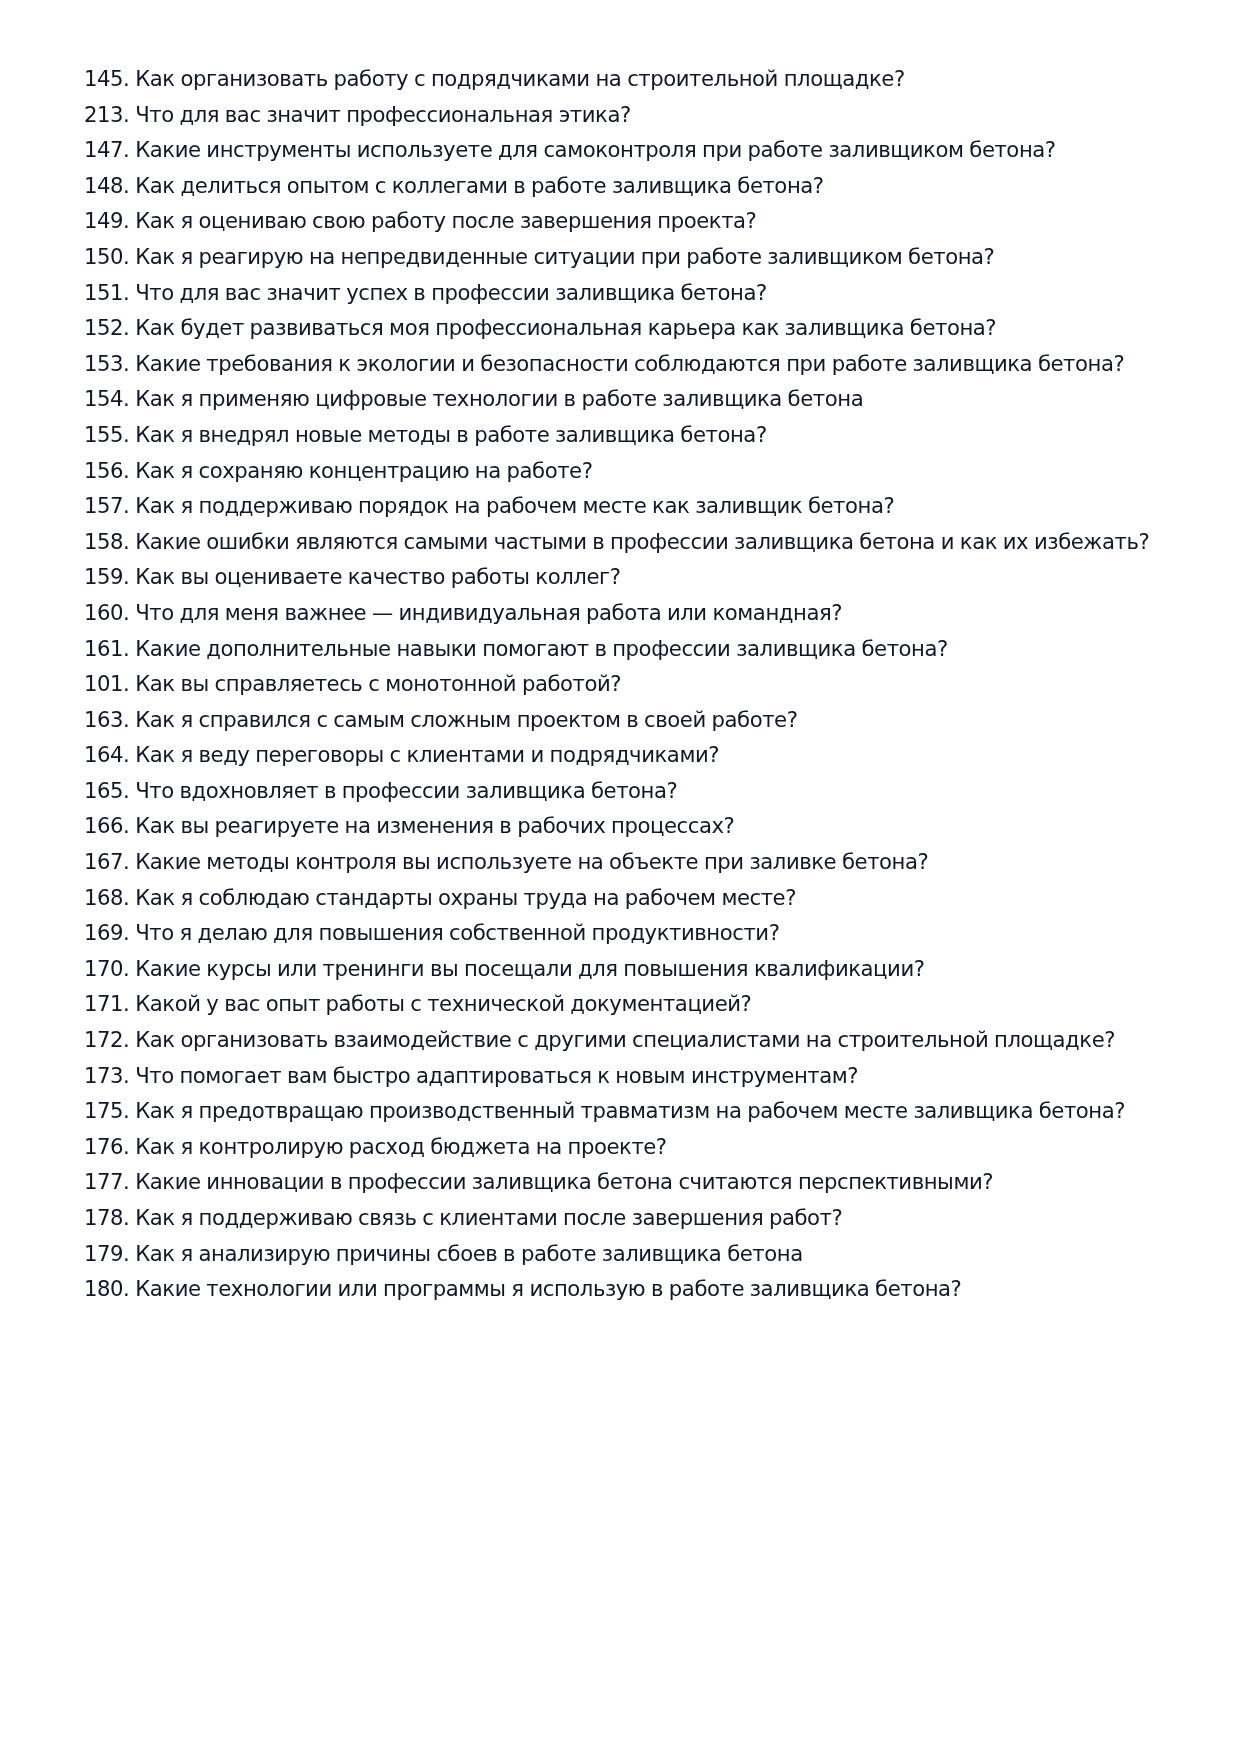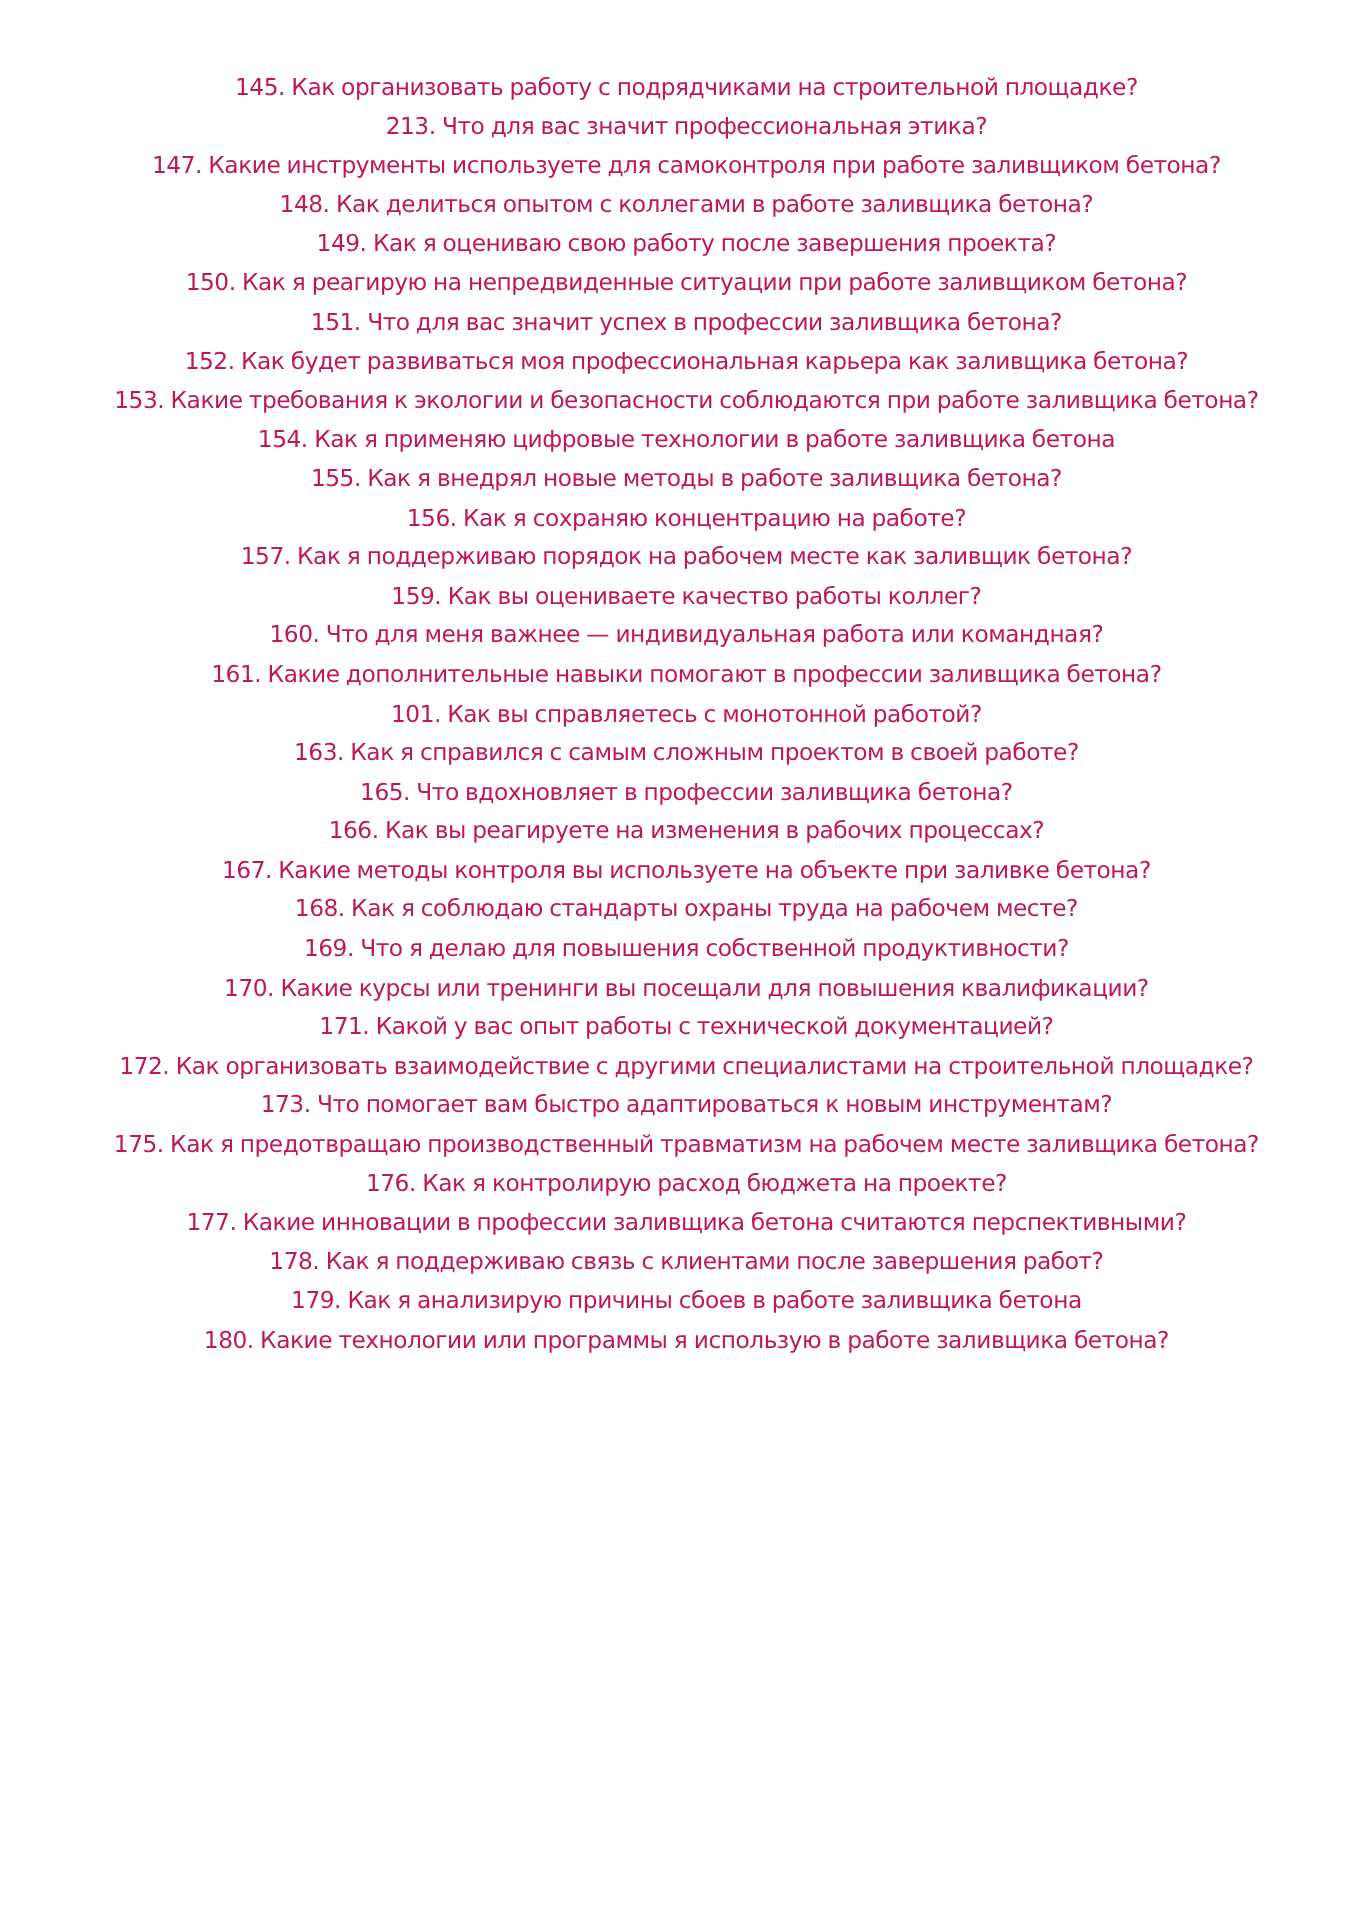--- a/index.html
+++ b/index.html
@@ -14,24 +14,23 @@
       overflow: hidden;
     }
     .page {
       position: absolute;
       left: 84px;
       top: 61px;
       width: 1080px;
       font-family: "DejaVu Sans", sans-serif;
       font-size: 21.2px;
       line-height: 35.6px;
-      color: #be185d;
+      color: #0f172a;
       letter-spacing: -0.45px;
       word-spacing: -0.5px;
-      text-align: center;
     }
     .question {
       margin: 0;
       padding: 0;
     }
   </style>
 </head>
 <body>
 
 <div class="page">
@@ -41,25 +40,27 @@
   <p class="question"><span>148.</span> <span>Как делиться опытом с коллегами в работе заливщика бетона?</span></p>
   <p class="question"><span>149.</span> <span>Как я оцениваю свою работу после завершения проекта?</span></p>
   <p class="question"><span>150.</span> <span>Как я реагирую на непредвиденные ситуации при работе заливщиком бетона?</span></p>
   <p class="question"><span>151.</span> <span>Что для вас значит успех в профессии заливщика бетона?</span></p>
   <p class="question"><span>152.</span> <span>Как будет развиваться моя профессиональная карьера как заливщика бетона?</span></p>
   <p class="question"><span>153.</span> <span>Какие требования к экологии и безопасности соблюдаются при работе заливщика бетона?</span></p>
   <p class="question"><span>154.</span> <span>Как я применяю цифровые технологии в работе заливщика бетона</span></p>
   <p class="question"><span>155.</span> <span>Как я внедрял новые методы в работе заливщика бетона?</span></p>
   <p class="question"><span>156.</span> <span>Как я сохраняю концентрацию на работе?</span></p>
   <p class="question"><span>157.</span> <span>Как я поддерживаю порядок на рабочем месте как заливщик бетона?</span></p>
+  <p class="question"><span>158.</span> <span>Какие ошибки являются самыми частыми в профессии заливщика бетона и как их избежать?</span></p>
   <p class="question"><span>159.</span> <span>Как вы оцениваете качество работы коллег?</span></p>
   <p class="question"><span>160.</span> <span>Что для меня важнее — индивидуальная работа или командная?</span></p>
   <p class="question"><span>161.</span> <span>Какие дополнительные навыки помогают в профессии заливщика бетона?</span></p>
   <p class="question"><span>101.</span> <span>Как вы справляетесь с монотонной работой?</span></p>
   <p class="question"><span>163.</span> <span>Как я справился с самым сложным проектом в своей работе?</span></p>
+  <p class="question"><span>164.</span> <span>Как я веду переговоры с клиентами и подрядчиками?</span></p>
   <p class="question"><span>165.</span> <span>Что вдохновляет в профессии заливщика бетона?</span></p>
   <p class="question"><span>166.</span> <span>Как вы реагируете на изменения в рабочих процессах?</span></p>
   <p class="question"><span>167.</span> <span>Какие методы контроля вы используете на объекте при заливке бетона?</span></p>
   <p class="question"><span>168.</span> <span>Как я соблюдаю стандарты охраны труда на рабочем месте?</span></p>
   <p class="question"><span>169.</span> <span>Что я делаю для повышения собственной продуктивности?</span></p>
   <p class="question"><span>170.</span> <span>Какие курсы или тренинги вы посещали для повышения квалификации?</span></p>
   <p class="question"><span>171.</span> <span>Какой у вас опыт работы с технической документацией?</span></p>
   <p class="question"><span>172.</span> <span>Как организовать взаимодействие с другими специалистами на строительной площадке?</span></p>
   <p class="question"><span>173.</span> <span>Что помогает вам быстро адаптироваться к новым инструментам?</span></p>
   <p class="question"><span>175.</span> <span>Как я предотвращаю производственный травматизм на рабочем месте заливщика бетона?</span></p>

